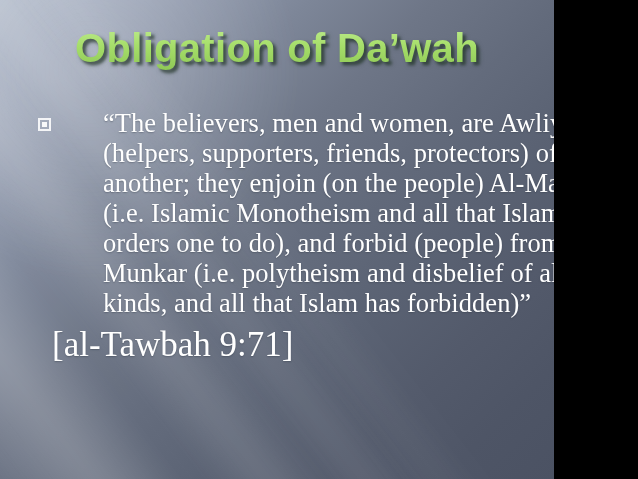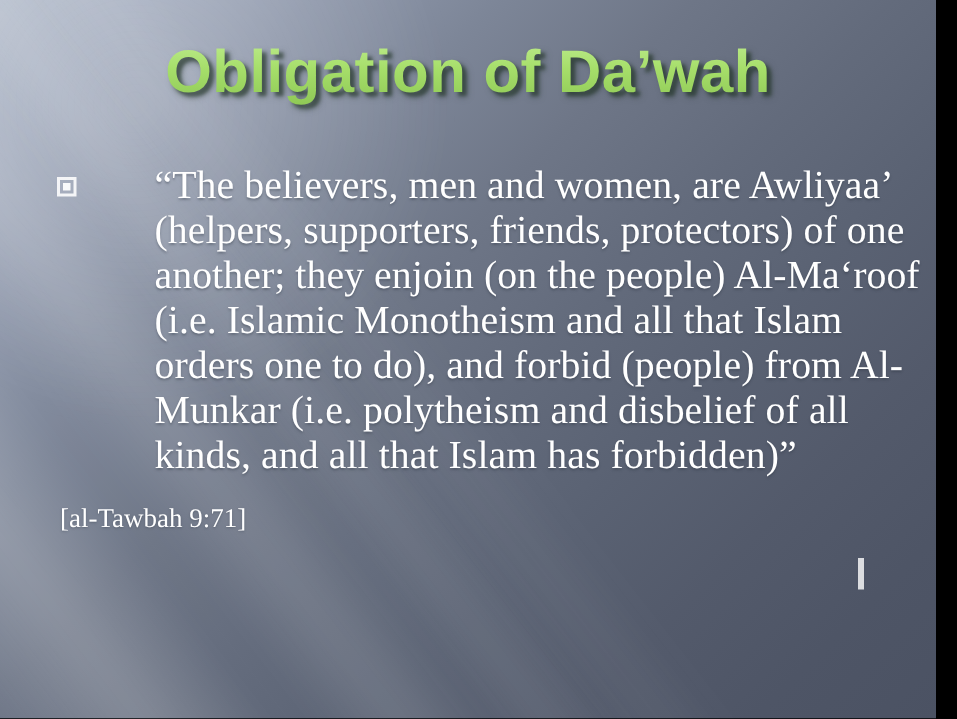--- a/index.html
+++ b/index.html
@@ -3,21 +3,21 @@
 <meta charset="utf-8">
 <style>
   html, body {
     margin: 0;
     padding: 0;
     background: #000;
   }
 
   #slide {
     position: relative;
-    width: 624px;
+    width: 554px;
     height: 479px;
     overflow: hidden;
     
     background:
       linear-gradient(135deg,
         #b3bccb 0%,
         #a2abbd 9%,
         #8f98ab 19%,
         #7d8698 30%,
         #6e7687 42%,
@@ -188,24 +188,24 @@
     flex: 1 1 auto;
     font-size: 26.5px;
     line-height: 30px;
     color: #ffffff;
     text-shadow: 0 1px 1.5px rgba(40,48,60,0.35);
     letter-spacing: 0.05px;
   }
 
   #citation {
     position: absolute;
-    left: 40px;
+    left: 52px;
     top: 330px;
     font-family: "Liberation Serif", serif;
-    font-size: 18px;
+    font-size: 35px;
     line-height: 30px;
     color: #ffffff;
     text-shadow: 0 1px 1.5px rgba(40,48,60,0.35);
   }
 
   
   #empty-bullet-row {
     position: absolute;
     left: 572px;
     top: 374px;

